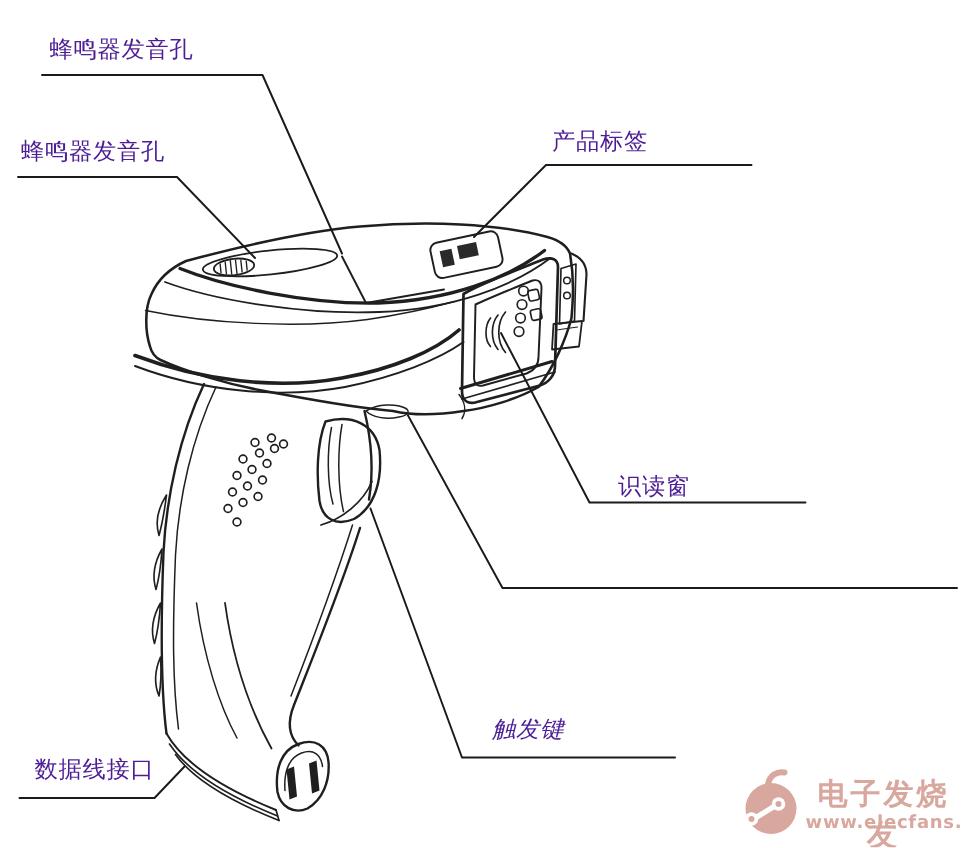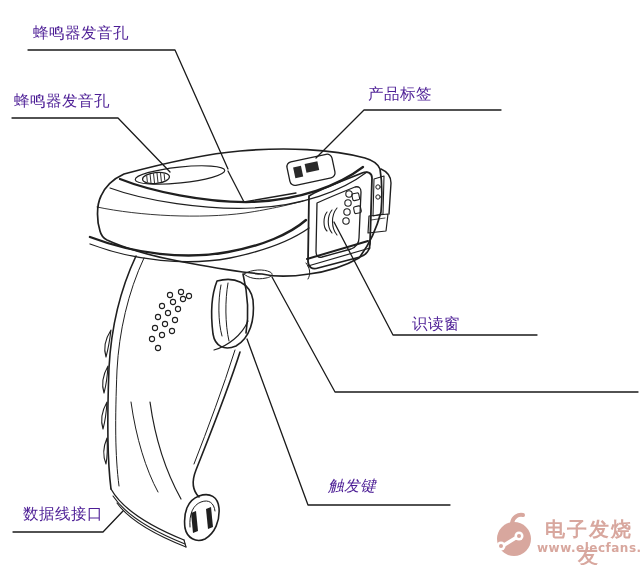--- a/index.html
+++ b/index.html
@@ -191,21 +191,21 @@
 
   <div class="callout" style="left:14px;top:93px;">蜂鸣器发音孔</div>
 
   <div class="callout" style="left:368px;top:86px;">产品标签</div>
 
   <div class="callout" style="left:412px;top:316px;">识读窗</div>
 
 
   <div class="callout" style="left:328px;top:478px;font-style:italic;">触发键</div>
 
-  <div class="callout" style="left:23px;top:506px;">数据线接口</div>
+  <div class="callout" style="left:23px;top:506px;font-family:Liberation Mono, monospace;">数据线接口</div>
 
   <div class="watermark">
     <svg class="wm-logo" width="42" height="48" viewBox="0 0 42 48">
       <circle cx="22" cy="29" r="17" fill="#d8a79e"></circle>
       <path d="M20,13 C21,7 26,4 31,5" stroke="#d8a79e" stroke-width="4" fill="none" stroke-linecap="round"></path>
       <line x1="4" y1="40" x2="30" y2="24" stroke="#ffffff" stroke-width="3.5"></line>
       <circle cx="9" cy="36" r="4.5" fill="#ffffff"></circle>
       <circle cx="27" cy="26" r="4.5" fill="#ffffff"></circle>
       <circle cx="9" cy="36" r="2" fill="#d8a79e"></circle>
       <circle cx="27" cy="26" r="2" fill="#d8a79e"></circle>

